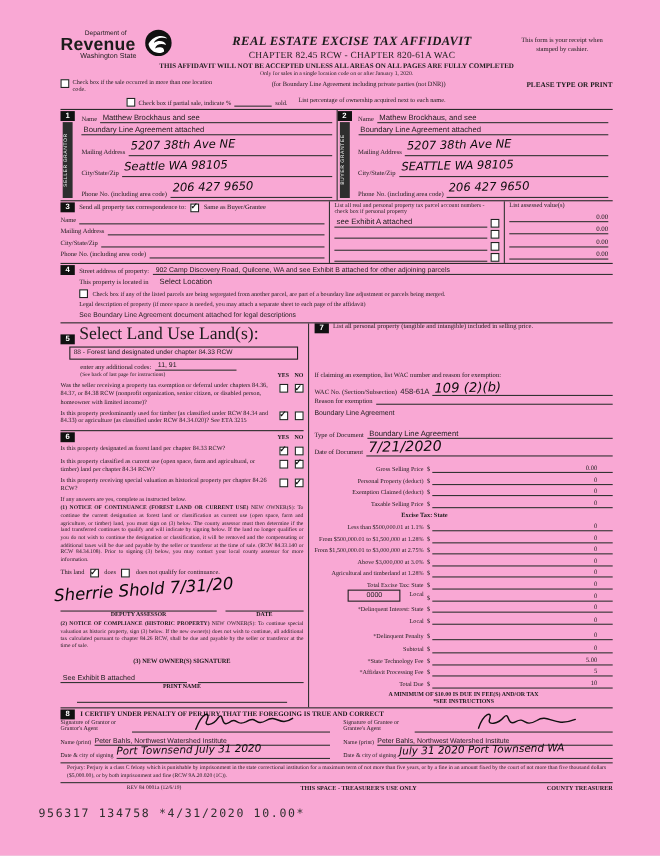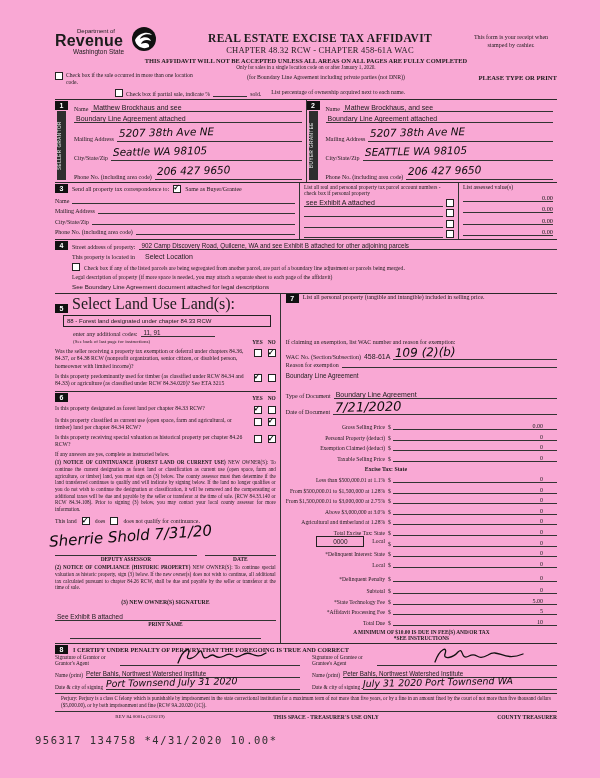--- a/index.html
+++ b/index.html
@@ -10,21 +10,21 @@
   .lbl{font-size:6px;}
   .rule{border-top:1.5px solid #2a2a2a;margin:1px 0;}
   
   .hdr{display:flex;align-items:flex-start;}
   .logo{width:120px;position:relative;padding-top:2px;}
   .logo .dsm{font-family:"Liberation Sans",sans-serif;font-size:6px;margin-left:22px;}
   .logo .rev{font-family:"Liberation Sans",sans-serif;font-weight:bold;font-size:16px;letter-spacing:.2px;line-height:.9;}
   .logo .ws{font-family:"Liberation Sans",sans-serif;font-size:6.5px;margin-left:18px;}
   .swirl{position:absolute;left:76px;top:0px;}
   .hdr-c{flex:1;text-align:center;padding-top:6px;}
-  .title{font-weight:bold;font-size:11.5px;letter-spacing:.3px;}
+  .title{font-weight:bold;font-size:11.5px;letter-spacing:.3px;font-style:italic;}
   .chap{font-size:8.5px;letter-spacing:.2px;margin-top:1px;}
   .hdr-r{width:92px;font-size:6px;text-align:center;padding-top:7px;line-height:1.35;}
   .warn{text-align:center;font-weight:bold;font-size:6.4px;margin-top:2px;}
   .only{text-align:center;font-size:5.2px;}
   .hrow2{display:flex;margin-top:2px;align-items:flex-start;}
   .hrow2 .c1{width:150px;display:flex;gap:3px;font-size:5.6px;line-height:1.25;}
   .hrow2 .c2{flex:1;text-align:center;font-size:5.8px;padding-top:2px;}
   .hrow2 .c3{width:110px;text-align:right;font-weight:bold;font-size:6.6px;padding-top:2px;}
   .hrow3{display:flex;gap:10px;font-size:5.8px;margin:3px 0 2px 60px;}
   .hrow3 .seg{display:flex;gap:3px;align-items:flex-end;}
@@ -119,21 +119,21 @@
         <div class="ws">Washington State</div>
         <span class="swirl">
           <svg width="26" height="26" viewBox="0 0 26 26">
               <circle cx="13" cy="13" r="12" fill="#111"></circle>
           <path d="M4 14 C8 6 18 5 21 9 C16 7 10 9 9 13 C13 10 19 11 20 15 C16 13 11 14 10 18 C14 16 19 17 18 21 C13 24 5 21 4 14 Z" fill="#fff"></path>
             </svg>
         </span>
       </div>
       <div class="hdr-c">
         <div class="title">REAL ESTATE EXCISE TAX AFFIDAVIT</div>
-        <div class="chap">CHAPTER 48.32 RCW - CHAPTER 458-61A WAC</div>
+        <div class="chap">CHAPTER 82.45 RCW - CHAPTER 820-61A WAC</div>
       </div>
       <div class="hdr-r">This form is your receipt when stamped by cashier.</div>
     </div>
     <div class="warn">THIS AFFIDAVIT WILL NOT BE ACCEPTED UNLESS ALL AREAS ON ALL PAGES ARE FULLY COMPLETED</div>
     <div class="only">Only for sales in a single location code on or after January 1, 2020.</div>
     <div class="hrow2">
       <div class="c1">
         <span class="cb"></span>
         <span>Check box if the sale occurred in more than one location code.</span>
       </div>

